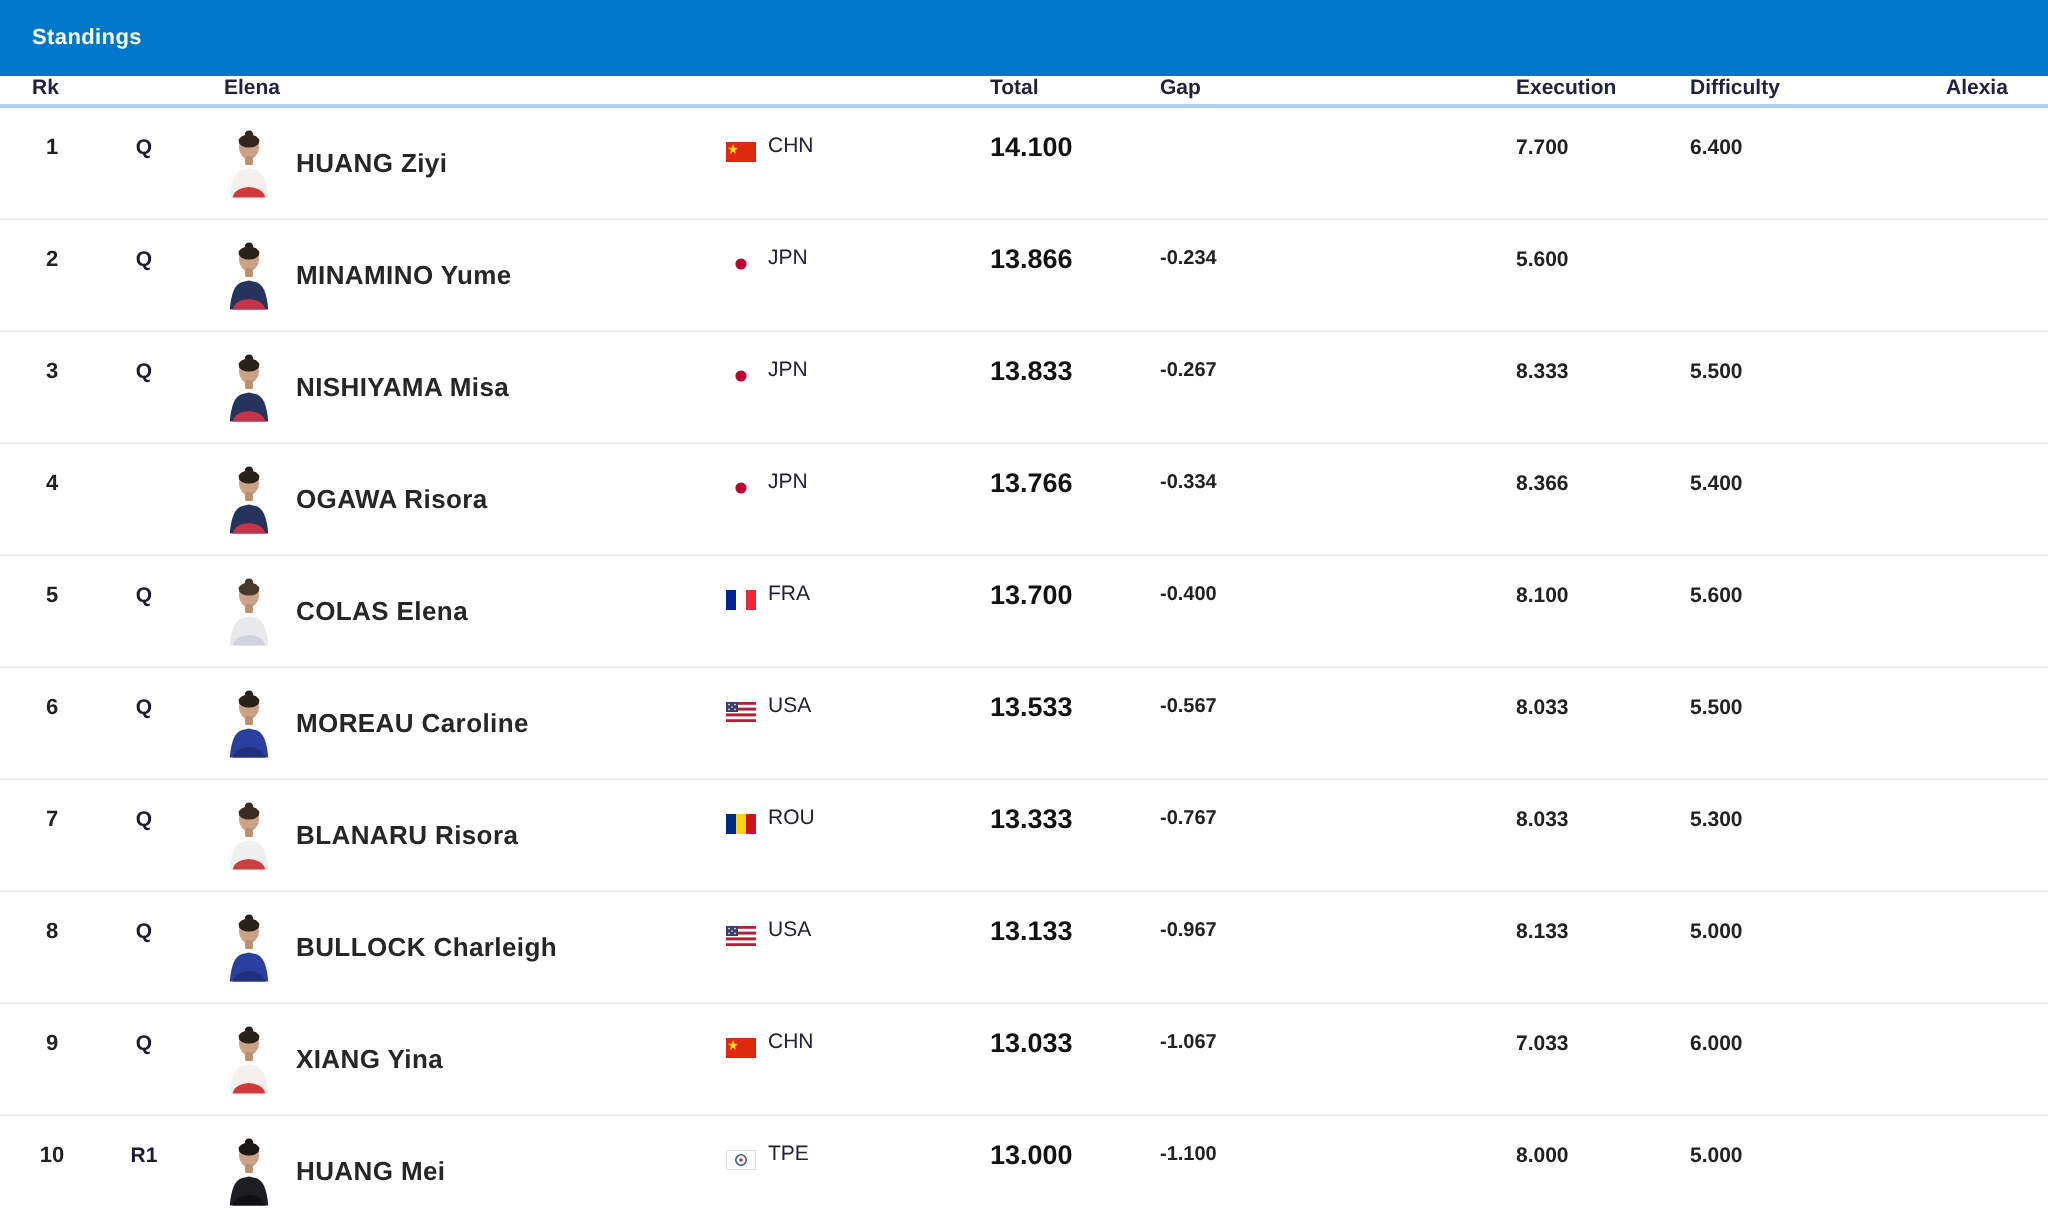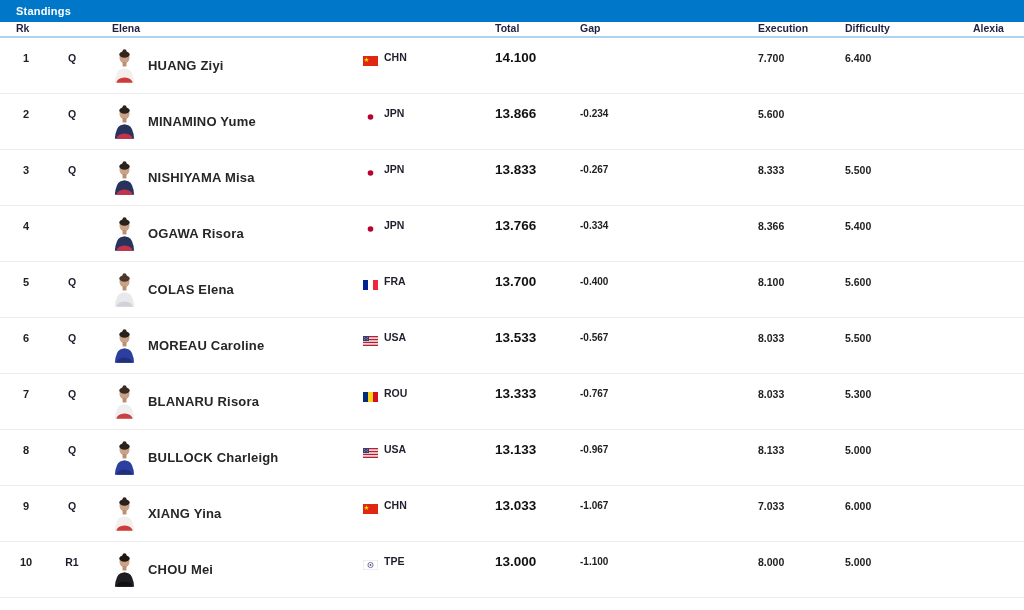--- a/index.html
+++ b/index.html
@@ -5,39 +5,39 @@
   :root{
     --c-topbar:#0077C8;
     --c-underline:#AFD3EE;
     --c-rowborder:#ECECEC;
     --c-headtext:#1E2240;
     --c-text:#222222;
   }
   *{box-sizing:border-box;margin:0;padding:0;}
   html,body{width:1024px;height:610px;overflow:hidden;background:#fff;
     font-family:"Liberation Sans", sans-serif;color:var(--c-text);}
-  .topbar{height:22px;background:var(--c-topbar);display:flex;align-items:center;
+  .topbar{height:38px;background:var(--c-topbar);display:flex;align-items:center;
     padding-left:16px;}
   .topbar-title{color:#fff;font-size:11px;font-weight:700;letter-spacing:.2px;}
   .grid{display:grid;grid-template-columns:52px 40px 263px 132px 93px 178px 87px 128px 51px;}
   .thead{height:16px;align-items:end;padding-bottom:7px;border-bottom:2px solid var(--c-underline);}
   .th{font-size:10.5px;font-weight:700;color:var(--c-headtext);}
   .th-rk{padding-left:16px;}
   .th-name{padding-left:20px;}
   .th-total{padding-left:8px;}
   .row{height:56px;border-bottom:1px solid var(--c-rowborder);}
   .cell-top{padding-top:14px;font-size:10.5px;font-weight:600;color:var(--c-text);}
   .cell-rank{text-align:center;font-size:11px;font-weight:600;padding-top:14px;}
   .cell-qual{text-align:center;font-size:10.5px;font-weight:700;padding-top:14px;color:#1c1c2e;}
   .cell-name{display:flex;align-items:center;padding-left:20px;gap:11px;}
   .avatar{width:25px;height:35px;flex:0 0 auto;}
   .athlete-name{font-size:13px;font-weight:600;color:#262626;letter-spacing:.2px;}
   .cell-noc{display:flex;align-items:flex-start;padding-top:13px;padding-left:8px;gap:6px;}
   .flag{width:15px;height:10px;flex:0 0 auto;margin-top:0.5px;}
-  .noc-code{font-size:10.5px;font-weight:700;color:#1f1f2e;}
+  .noc-code{font-size:10.5px;font-weight:400;color:#1f1f2e;}
   .cell-total{padding-left:8px;padding-top:12px;font-size:13.5px;font-weight:700;color:#111;}
   .cell-gap{padding-top:14px;font-size:10px;font-weight:600;}
 </style>
 </head>
 <body>
 
 <div class="topbar">
   <span class="topbar-title">Standings</span>
 </div>
 
@@ -328,21 +328,21 @@
     <div class="cell-qual">R1</div>
     <div class="cell-name">
       <span class="avatar"><svg width="25" height="35" viewBox="0 0 26 36" xmlns="http://www.w3.org/2000/svg">
             <circle cx="13" cy="3.2" r="2.1" fill="#1d1714"></circle>
             <ellipse cx="13" cy="9.8" rx="5.2" ry="6.2" fill="#CBA187"></ellipse>
             <ellipse cx="13" cy="6.6" rx="5.4" ry="3.4" fill="#1d1714"></ellipse>
             <rect x="11" y="14.6" width="4" height="4.4" fill="#B8906F"></rect>
             <path d="M3,36 Q4,23.5 9,21.8 L13,20.8 L17,21.8 Q22,23.5 23,36 Z" fill="#1d1d22"></path>
             <path d="M4.5,36 Q5.5,31 13,30.5 Q20.5,31 21.5,36 Z" fill="#101014"></path>
           </svg></span>
-      <span class="athlete-name">CHOU Mei</span>
+      <span class="athlete-name">HUANG Mei</span>
     </div>
     <div class="cell-noc">
       <span class="flag"><svg width="15" height="10" viewBox="0 0 15 10" xmlns="http://www.w3.org/2000/svg">
             <rect x="0.25" y="0.25" width="14.5" height="9.5" fill="#FFFFFF" stroke="#DDDDDD" stroke-width="0.5"></rect>
             <circle cx="7.5" cy="5" r="2.6" fill="none" stroke="#3A5BA0" stroke-width="0.8"></circle>
             <circle cx="7.5" cy="5" r="0.9" fill="#C03044"></circle>
           </svg></span>
       <span class="noc-code">TPE</span>
     </div>
     <div class="cell-total">13.000</div>

